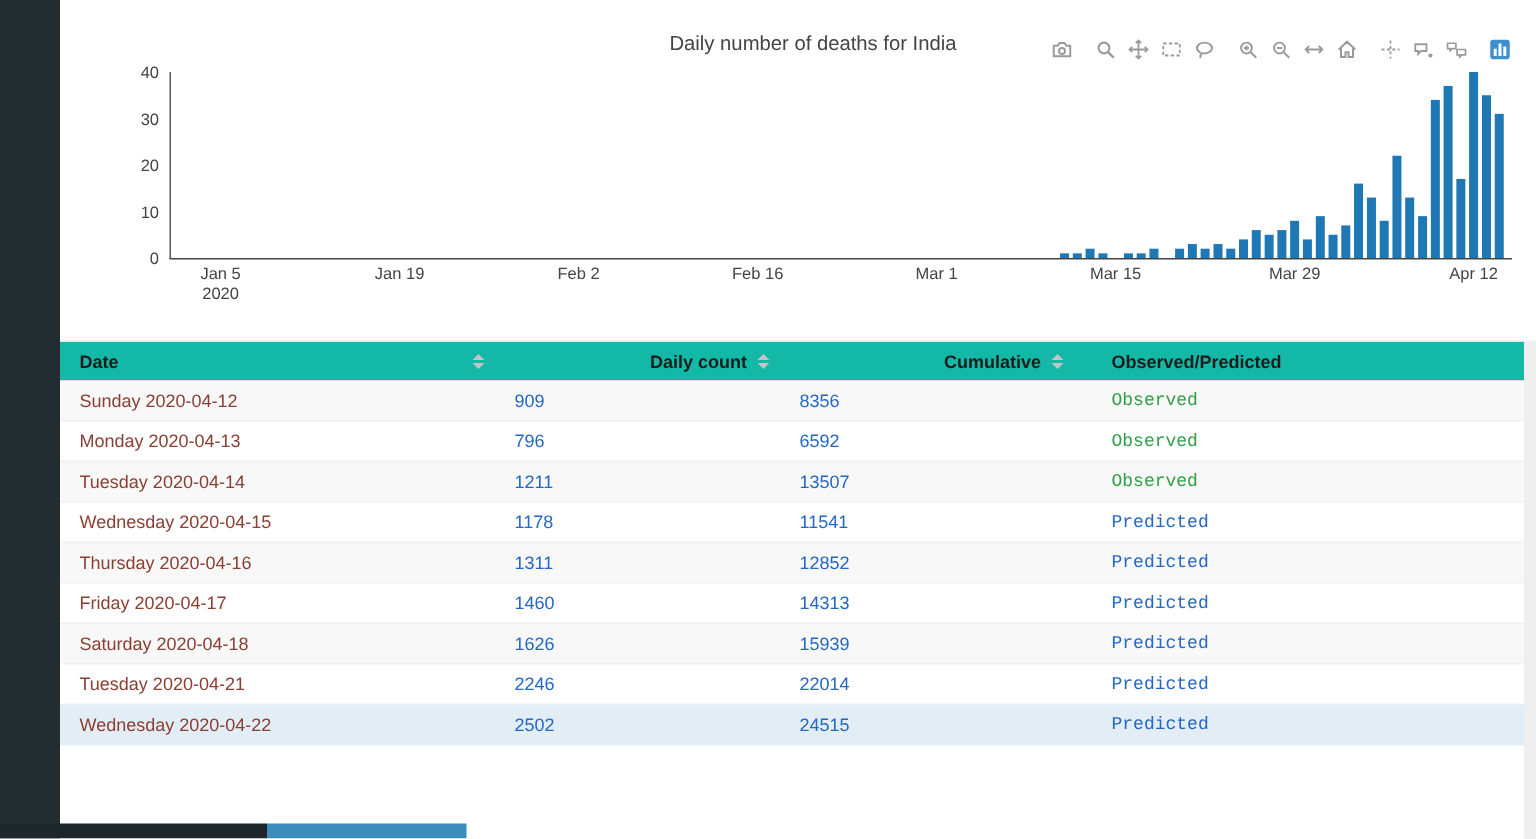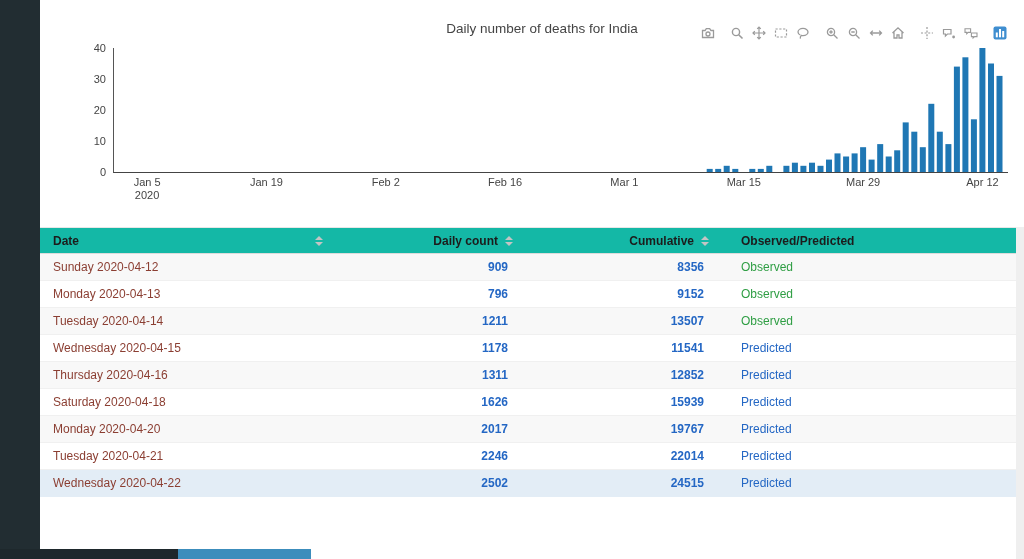--- a/index.html
+++ b/index.html
@@ -45,22 +45,22 @@
   thead th.obs { padding-left:25px; }
   .sort { position:absolute; right:7px; top:50%; transform:translateY(-50%);
           display:flex; flex-direction:column; gap:2px; }
   .sort .up   { width:0; height:0; border-left:4px solid transparent; border-right:4px solid transparent; border-bottom:4px solid #c4c4c4; }
   .sort .down { width:0; height:0; border-left:4px solid transparent; border-right:4px solid transparent; border-top:4px solid #c4c4c4; }
   tbody td { height:27px; padding:0 10px 0 13px; border-top:1px solid #f0f0f0; white-space:nowrap; overflow:hidden; }
   tbody tr:first-child td { border-top:none;margin-left:14px; }
   tbody tr:nth-child(odd) { background:#f8f8f8; }
   tbody tr.highlighted { background:#e3edf6; }
   td.c-date { color:#8b3e32; }
-  td.c-num  { color:#2467c4; text-align:right; padding-right:12px;font-weight:bold; }
-  td.c-obs  { padding-left:25px; }
+  td.c-num  { color:#2467c4; text-align:left; padding-right:12px; }
+  td.c-obs  { padding-left:25px;font-family:Liberation Mono, monospace; }
   td.c-obs.observed  { color:#2f9e44; }
   td.c-obs.predicted { color:#2467c4; }
 
   
   .bottom-dark { position:absolute; left:0; top:549px; width:178px; height:10px; background:#1e282c; }
   .bottom-blue { position:absolute; left:178px; top:549px; width:133px; height:10px; background:#3c8dbc; cursor:pointer; }
 
   
   .scrollbar-track { position:absolute; right:0; top:227px; width:8px; height:332px; background:#efefef; }
 </style>
@@ -241,21 +241,21 @@
     <tbody id="table-body">
         <tr>
           <td class="c-date">Sunday 2020-04-12</td>
           <td class="c-num">909</td>
           <td class="c-num">8356</td>
           <td class="c-obs observed">Observed</td>
         </tr>
         <tr>
           <td class="c-date">Monday 2020-04-13</td>
           <td class="c-num">796</td>
-          <td class="c-num">9152</td>
+          <td class="c-num">6592</td>
           <td class="c-obs observed">Observed</td>
         </tr>
         <tr>
           <td class="c-date">Tuesday 2020-04-14</td>
           <td class="c-num">1211</td>
           <td class="c-num">13507</td>
           <td class="c-obs observed">Observed</td>
         </tr>
         <tr>
           <td class="c-date">Wednesday 2020-04-15</td>
@@ -263,29 +263,29 @@
           <td class="c-num">11541</td>
           <td class="c-obs predicted">Predicted</td>
         </tr>
         <tr>
           <td class="c-date">Thursday 2020-04-16</td>
           <td class="c-num">1311</td>
           <td class="c-num">12852</td>
           <td class="c-obs predicted">Predicted</td>
         </tr>
         <tr>
+          <td class="c-date">Friday 2020-04-17</td>
+          <td class="c-num">1460</td>
+          <td class="c-num">14313</td>
+          <td class="c-obs predicted">Predicted</td>
+        </tr>
+        <tr>
           <td class="c-date">Saturday 2020-04-18</td>
           <td class="c-num">1626</td>
           <td class="c-num">15939</td>
-          <td class="c-obs predicted">Predicted</td>
-        </tr>
-        <tr>
-          <td class="c-date">Monday 2020-04-20</td>
-          <td class="c-num">2017</td>
-          <td class="c-num">19767</td>
           <td class="c-obs predicted">Predicted</td>
         </tr>
         <tr>
           <td class="c-date">Tuesday 2020-04-21</td>
           <td class="c-num">2246</td>
           <td class="c-num">22014</td>
           <td class="c-obs predicted">Predicted</td>
         </tr>
         <tr class="highlighted">
           <td class="c-date">Wednesday 2020-04-22</td>

